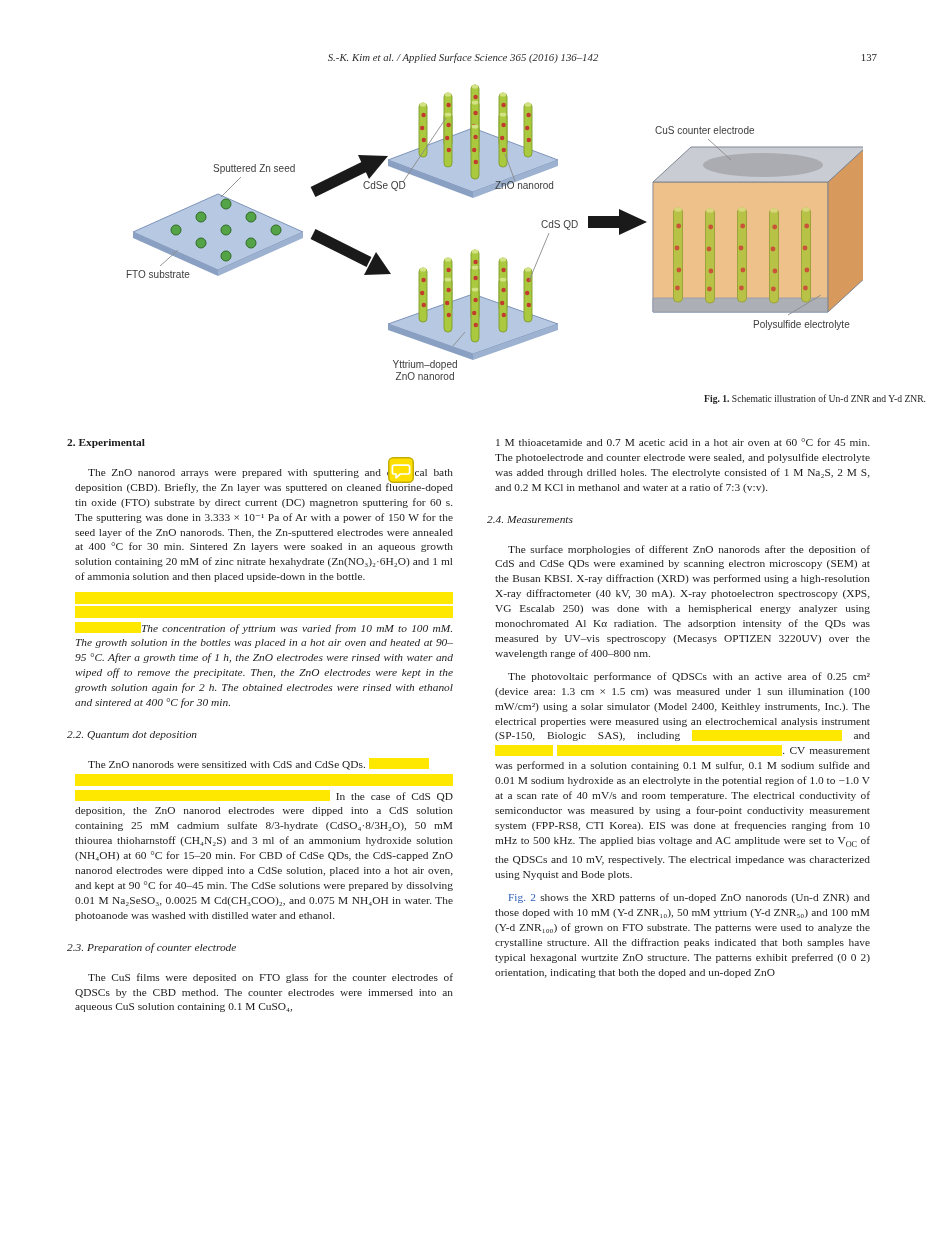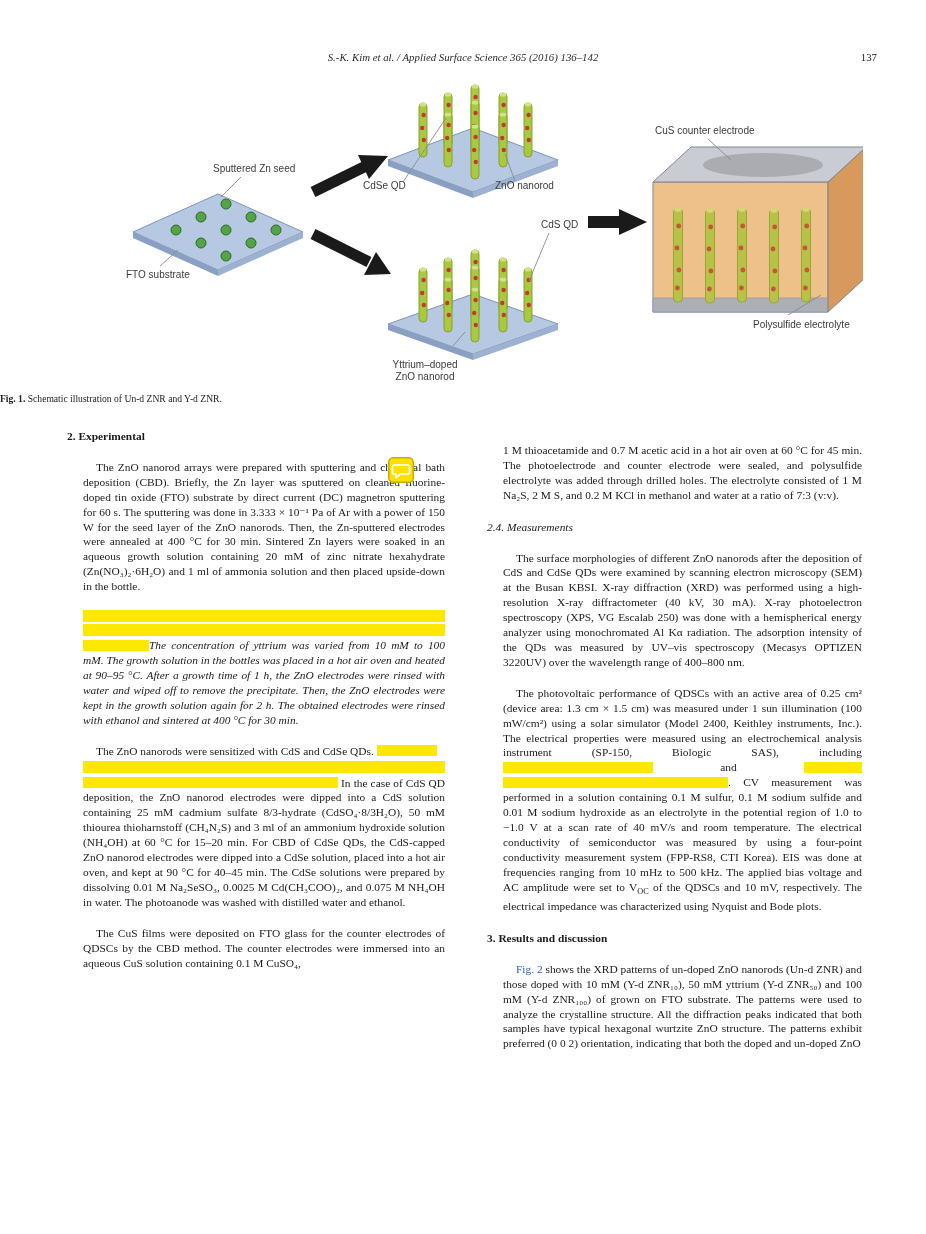--- a/index.html
+++ b/index.html
@@ -11,38 +11,38 @@
     font-family:"Liberation Serif","DejaVu Serif",serif;
   }
   .running-head{
     position:absolute; top:51px; left:0; right:0; text-align:center;
     font-style:italic; font-size:10.8px; color:#2b2b2b;
   }
   .page-num{ position:absolute; top:51px; right:49px; font-size:10.8px; }
 
   .figure{ position:absolute; left:63px; top:82px; width:800px; height:308px; }
   .caption{
-    position:absolute; left:0; right:0; top:393px; text-align:left;
+    position:absolute; left:0; right:0; top:393px; text-align:right;
     font-size:9.6px; color:#222;
   }
   .cap-label{ font-weight:bold; }
 
   .comment-icon{ position:absolute; left:388px; top:457px; width:26px; height:26px; cursor:pointer; }
 
   .col{
     position:absolute; top:427px; font-size:11.4px; line-height:14.9px;
     text-align:justify; color:#1b1b1b;
   }
   .col-left{ left:67px; width:394px; }
   .col-right{ left:487px; width:391px; }
 
   h2.sec{ font-size:11.4px; font-weight:bold; margin:17px 0 15px; text-align:left; }
-  h2.sec.first{ margin-top:2px; }
+  h2.sec.first{ margin-top:8px; }
   h3.subsec{ font-size:11.4px; font-weight:normal; font-style:italic; margin:17px 0 15px; text-align:left; }
-  p.para{ margin:16px; }
+  p.para{ margin:8px; }
   .mt3{ margin-top:3px;font-style:italic; }
   .tab{ display:inline-block; width:13px; }
 
   .hl-line{ display:block; height:11.6px; background:var(--hl); margin:2.6px 0; }
   .hl-bar{ display:inline-block; height:11px; background:var(--hl); vertical-align:-1.5px; }
   .w60{ width:60px; } .w66{ width:66px; } .w150{ width:150px; }
   .w58{ width:58px; } .w225{ width:225px; } .w255{ width:255px; }
 
   .sub{ font-size:8.2px; vertical-align:-2.5px; }
   .xref{ color:#2e5eb8; cursor:pointer; }
@@ -177,39 +177,40 @@
 </div>
 
 <div class="col col-left">
   <h2 class="sec first">2. Experimental</h2>
   <p class="para"><span class="tab"></span><span>The ZnO nanorod arrays were prepared with sputtering and chemical bath deposition (CBD). Briefly, the Zn layer was sputtered on cleaned fluorine-doped tin oxide (FTO) substrate by direct current (DC) magnetron sputtering for 60 s. The sputtering was done in 3.333 × 10⁻¹ Pa of Ar with a power of 150 W for the seed layer of the ZnO nanorods. Then, the Zn-sputtered electrodes were annealed at 400 °C for 30 min. Sintered Zn layers were soaked in an aqueous growth solution containing 20 mM of zinc nitrate hexahydrate (Zn(NO₃)₂·6H₂O) and 1 ml of ammonia solution and then placed upside-down in the bottle.</span></p>
   <p class="para mt3">
     <span class="hl-line"></span>
     <span class="hl-line"></span>
     <span class="hl-bar w66"></span><span>The concentration of yttrium was varied from 10 mM to 100 mM. The growth solution in the bottles was placed in a hot air oven and heated at 90–95 °C. After a growth time of 1 h, the ZnO electrodes were rinsed with water and wiped off to remove the precipitate. Then, the ZnO electrodes were kept in the growth solution again for 2 h. The obtained electrodes were rinsed with ethanol and sintered at 400 °C for 30 min.</span>
   </p>
+  <h3 class="subsec">2.2. Quantum dot deposition</h3>
   <p class="para"><span class="tab"></span><span>The ZnO nanorods were sensitized with CdS and CdSe QDs.</span>
     <span class="hl-bar w60"></span>
     <span class="hl-line"></span>
     <span class="hl-bar w255"></span> <span>In the case of CdS QD deposition, the ZnO nanorod electrodes were dipped into a CdS solution containing 25 mM cadmium sulfate 8/3-hydrate (CdSO₄·8/3H₂O), 50 mM thiourea thioharnstoff (CH₄N₂S) and 3 ml of an ammonium hydroxide solution (NH₄OH) at 60 °C for 15–20 min. For CBD of CdSe QDs, the CdS-capped ZnO nanorod electrodes were dipped into a CdSe solution, placed into a hot air oven, and kept at 90 °C for 40–45 min. The CdSe solutions were prepared by dissolving 0.01 M Na₂SeSO₃, 0.0025 M Cd(CH₃COO)₂, and 0.075 M NH₄OH in water. The photoanode was washed with distilled water and ethanol.</span>
   </p>
+  <h3 class="subsec">2.3. Preparation of counter electrode</h3>
   <p class="para"><span class="tab"></span><span>The CuS films were deposited on FTO glass for the counter electrodes of QDSCs by the CBD method. The counter electrodes were immersed into an aqueous CuS solution containing 0.1 M CuSO₄,</span></p>
 </div>
 
 <div class="col col-right">
   <p class="para">1 M thioacetamide and 0.7 M acetic acid in a hot air oven at 60 °C for 45 min. The photoelectrode and counter electrode were sealed, and polysulfide electrolyte was added through drilled holes. The electrolyte consisted of 1 M Na₂S, 2 M S, and 0.2 M KCl in methanol and water at a ratio of 7:3 (v:v).</p>
   <h3 class="subsec">2.4. Measurements</h3>
   <p class="para"><span class="tab"></span><span>The surface morphologies of different ZnO nanorods after the deposition of CdS and CdSe QDs were examined by scanning electron microscopy (SEM) at the Busan KBSI. X-ray diffraction (XRD) was performed using a high-resolution X-ray diffractometer (40 kV, 30 mA). X-ray photoelectron spectroscopy (XPS, VG Escalab 250) was done with a hemispherical energy analyzer using monochromated Al Kα radiation. The adsorption intensity of the QDs was measured by UV–vis spectroscopy (Mecasys OPTIZEN 3220UV) over the wavelength range of 400–800 nm.</span></p>
   <p class="para"><span class="tab"></span><span>The photovoltaic performance of QDSCs with an active area of 0.25 cm² (device area: 1.3 cm × 1.5 cm) was measured under 1 sun illumination (100 mW/cm²) using a solar simulator (Model 2400, Keithley instruments, Inc.). The electrical properties were measured using an electrochemical analysis instrument (SP-150, Biologic SAS), including</span>
     <span class="hl-bar w150"></span>
     <span>and</span>
     <span class="hl-bar w58"></span>
     <span class="hl-bar w225"></span><span>. CV measurement was performed in a solution containing 0.1 M sulfur, 0.1 M sodium sulfide and 0.01 M sodium hydroxide as an electrolyte in the potential region of 1.0 to −1.0 V at a scan rate of 40 mV/s and room temperature. The electrical conductivity of semiconductor was measured by using a four-point conductivity measurement system (FPP-RS8, CTI Korea). EIS was done at frequencies ranging from 10 mHz to 500 kHz. The applied bias voltage and AC amplitude were set to V</span><span class="sub">OC</span><span> of the QDSCs and 10 mV, respectively. The electrical impedance was characterized using Nyquist and Bode plots.</span>
   </p>
-  <h2 class="sec">3. Results and discussion</h2>
   <p class="para"><span class="tab"></span><span class="xref">Fig. 2</span><span> shows the XRD patterns of un-doped ZnO nanorods (Un-d ZNR) and those doped with 10 mM (Y-d ZNR₁₀), 50 mM yttrium (Y-d ZNR₅₀) and 100 mM (Y-d ZNR₁₀₀) of grown on FTO substrate. The patterns were used to analyze the crystalline structure. All the diffraction peaks indicated that both samples have typical hexagonal wurtzite ZnO structure. The patterns exhibit preferred (0 0 2) orientation, indicating that both the doped and un-doped ZnO</span></p>
 </div>
 
 <div class="comment-icon">
   <svg width="26" height="26" viewBox="0 0 26 26">
     <rect x="0.75" y="0.75" width="24.5" height="24.5" rx="4.5" fill="#ffdf00" stroke="#c3ad00" stroke-width="1.5"></rect>
     <path d="M6.2 8.2 h13.6 a1.8 1.8 0 0 1 1.8 1.8 v5.2 a1.8 1.8 0 0 1 -1.8 1.8 h-7.4 l-4.4 3.8 v-3.8 h-1.8 a1.8 1.8 0 0 1 -1.8 -1.8 v-5.2 a1.8 1.8 0 0 1 1.8 -1.8 z" fill="none" stroke="#ffffff" stroke-width="1.7" stroke-linejoin="round"></path>
   </svg>
 </div>
 

